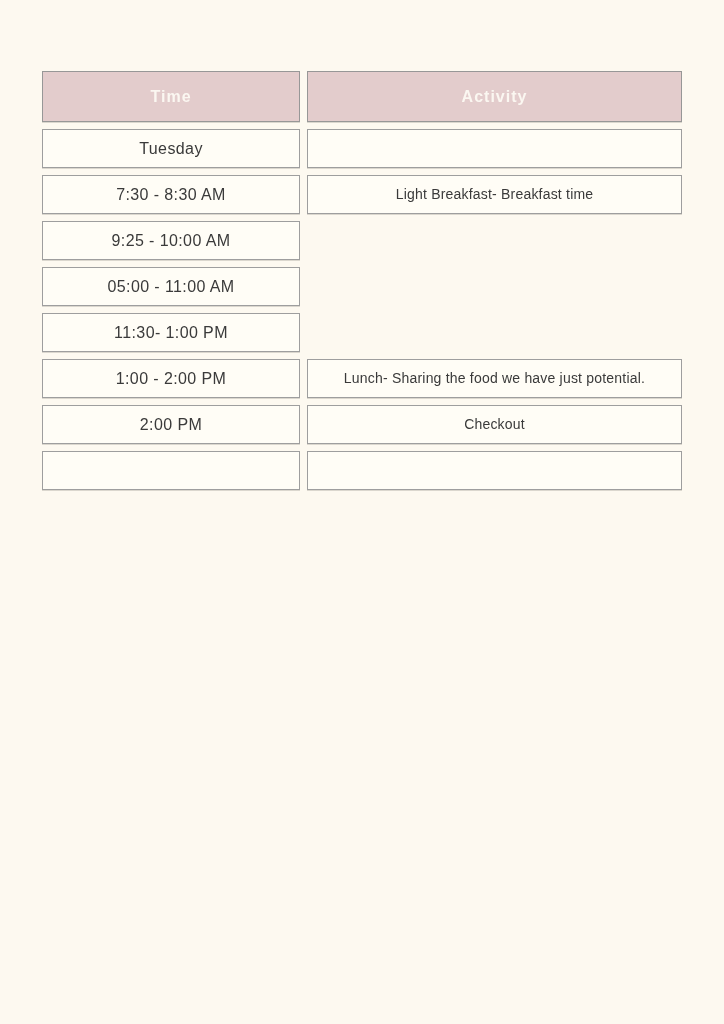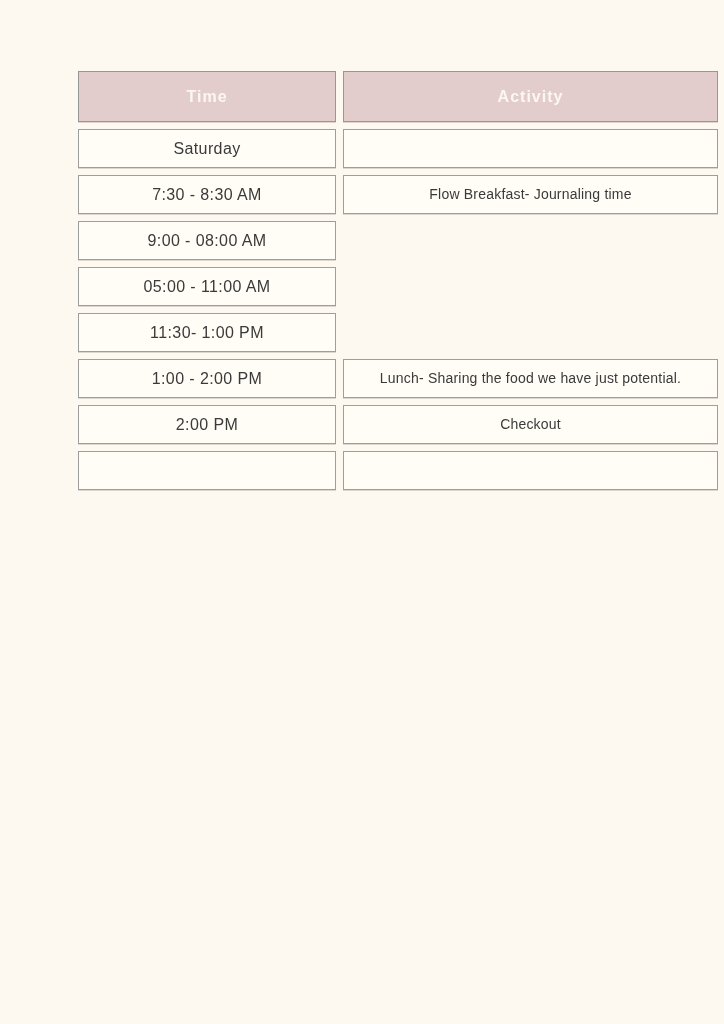--- a/index.html
+++ b/index.html
@@ -21,21 +21,20 @@
   }
 
   .schedule-table {
     position: absolute;
     left: 42px;
     top: 71px;
     width: 640px;
     display: flex;
     flex-direction: column;
     gap: 7px;
-    margin-left: 36px;
   }
 
   .row {
     display: flex;
     gap: 7px;
     align-items: stretch;
   }
 
   .cell {
     background: #fffdf6;
@@ -86,39 +85,39 @@
         <span>Time</span>
       </div>
       <div class="cell col-activity">
         <span>Activity</span>
       </div>
     </div>
 
     <div style="display:contents">
   <div class="row">
     <div class="cell col-time">
-      <span class="time-text">Saturday</span>
+      <span class="time-text">Tuesday</span>
     </div>
     <div class="cell col-activity">
       <span class="activity-text"></span>
     </div>
   </div>
 
   <div class="row">
     <div class="cell col-time">
       <span class="time-text">7:30 - 8:30 AM</span>
     </div>
     <div class="cell col-activity">
-      <span class="activity-text">Flow Breakfast- Journaling time</span>
+      <span class="activity-text">Light Breakfast- Breakfast time</span>
     </div>
   </div>
 
   <div class="row">
     <div class="cell col-time">
-      <span class="time-text">9:00 - 08:00 AM</span>
+      <span class="time-text">9:25 - 10:00 AM</span>
     </div>
   </div>
 
   <div class="row">
     <div class="cell col-time">
       <span class="time-text">05:00 - 11:00 AM</span>
     </div>
   </div>
 
   <div class="row">

